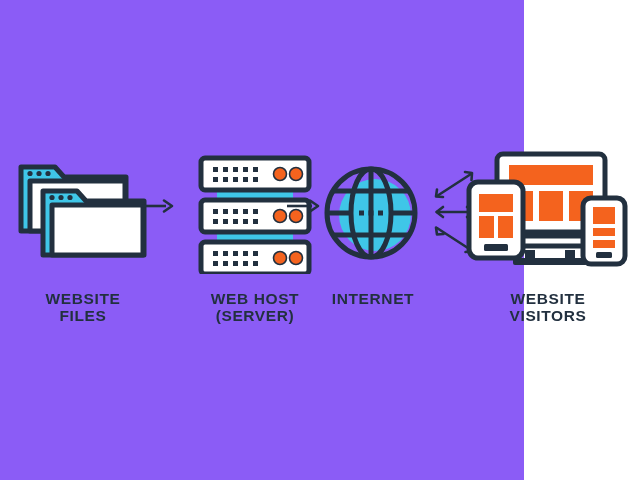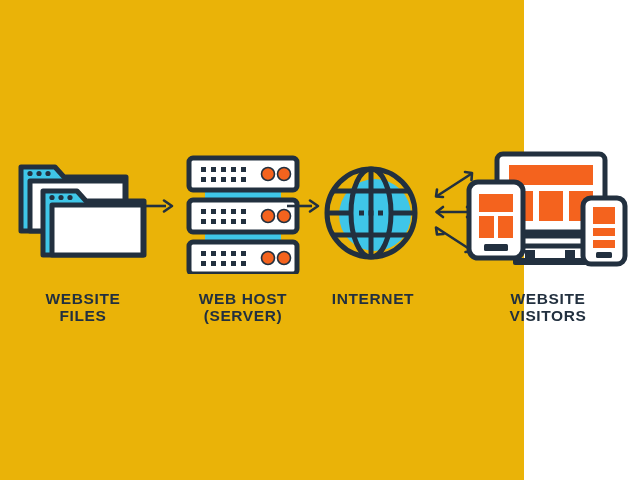--- a/index.html
+++ b/index.html
@@ -10,21 +10,21 @@
   body {
     width: 640px;
     height: 480px;
     font-family: "Liberation Sans", sans-serif;
     overflow: hidden;
   }
   .canvas {
     position: relative;
     width: 524px;
     height: 480px;
-    background: #eab308;
+    background: #8b5cf6;
   }
   .stage {
     position: absolute;
     top: 148px;
     text-align: center;
   }
   .stage-art {
     position: relative;
     height: 130px;
     display: flex;
@@ -36,21 +36,21 @@
     font-family: "Liberation Sans", sans-serif;
     font-weight: bold;
     font-size: 15.5px;
     line-height: 17px;
     letter-spacing: 0.6px;
     color: #22303f;
     white-space: pre-line;
     text-transform: uppercase;
   }
   #stage-files   { left: 8px;   width: 150px; }
-  #stage-host    { left: 168px; width: 150px; text-align: center; }
+  #stage-host    { left: 180px; width: 150px; text-align: center; }
   #stage-net     { left: 302px; width: 142px; }
   #stage-visitors{ left: 462px; width: 172px; }
 
   .connector {
     position: absolute;
   }
   #connector-1 { left: 140px; top: 196px; }
   #connector-2 { left: 286px; top: 196px; }
   #connector-3 { left: 432px; top: 168px; }
 </style>

